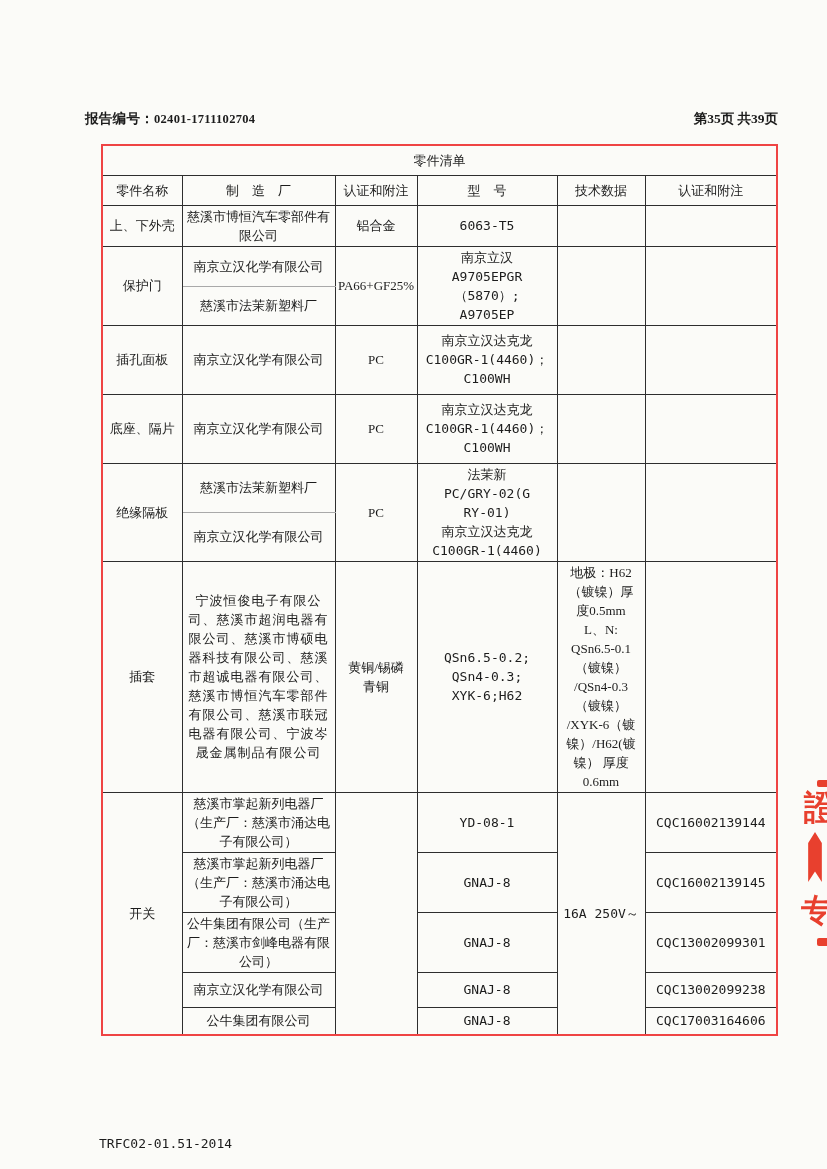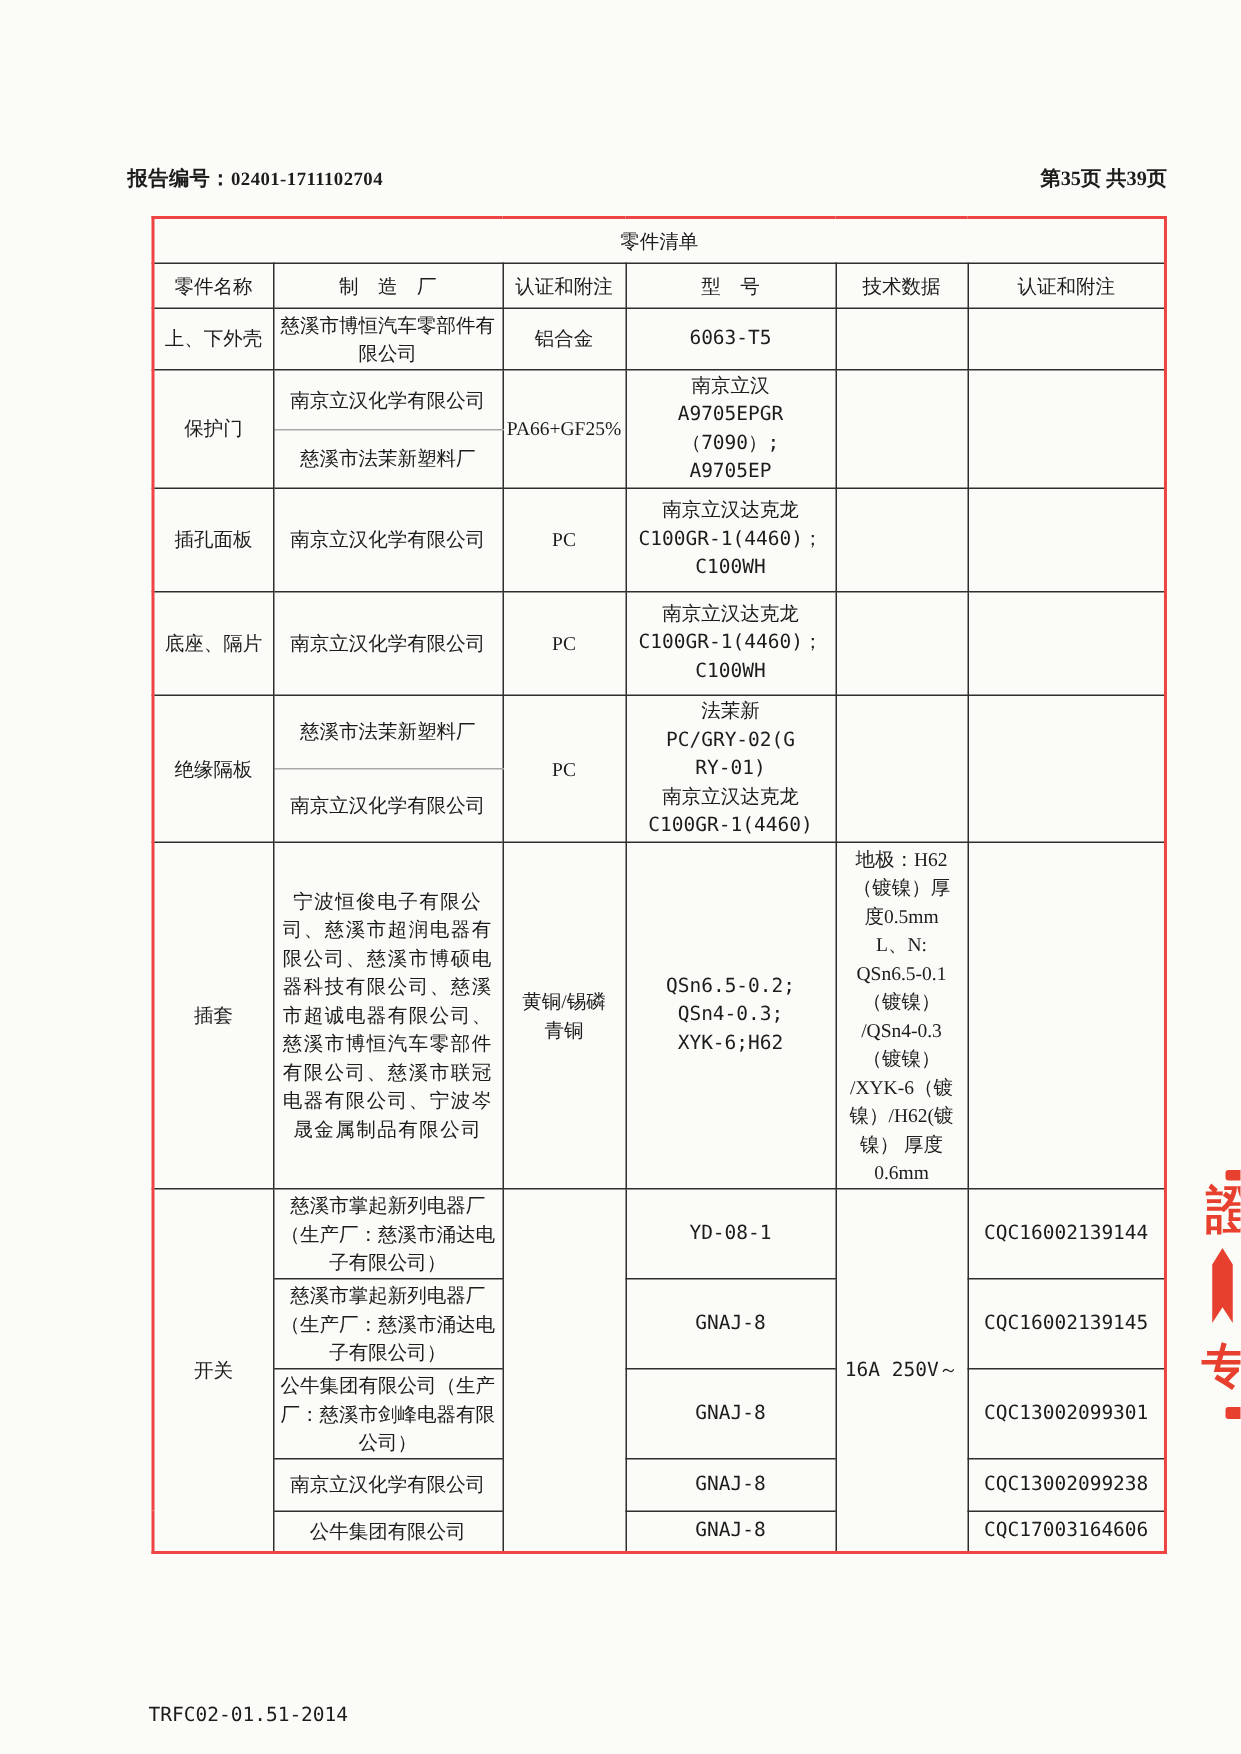--- a/index.html
+++ b/index.html
@@ -120,21 +120,21 @@
       <td class="mono model">6063-T5</td>
       <td></td>
       <td></td>
     </tr>
 
     <tr class="r2a">
       <td rowspan="2">保护门</td>
       <td class="mfr gray-bottom">南京立汉化学有限公司</td>
       <td rowspan="2">PA66+GF25%</td>
       <td rowspan="2" class="mono model prelines">南京立汉
-A9705EPGR（7090）;
+A9705EPGR（5870）;
 A9705EP</td>
       <td rowspan="2"></td>
       <td rowspan="2"></td>
     </tr>
     <tr class="r2b">
       <td class="mfr gray-top">慈溪市法茉新塑料厂</td>
     </tr>
 
     <tr class="r3">
       <td>插孔面板</td>

